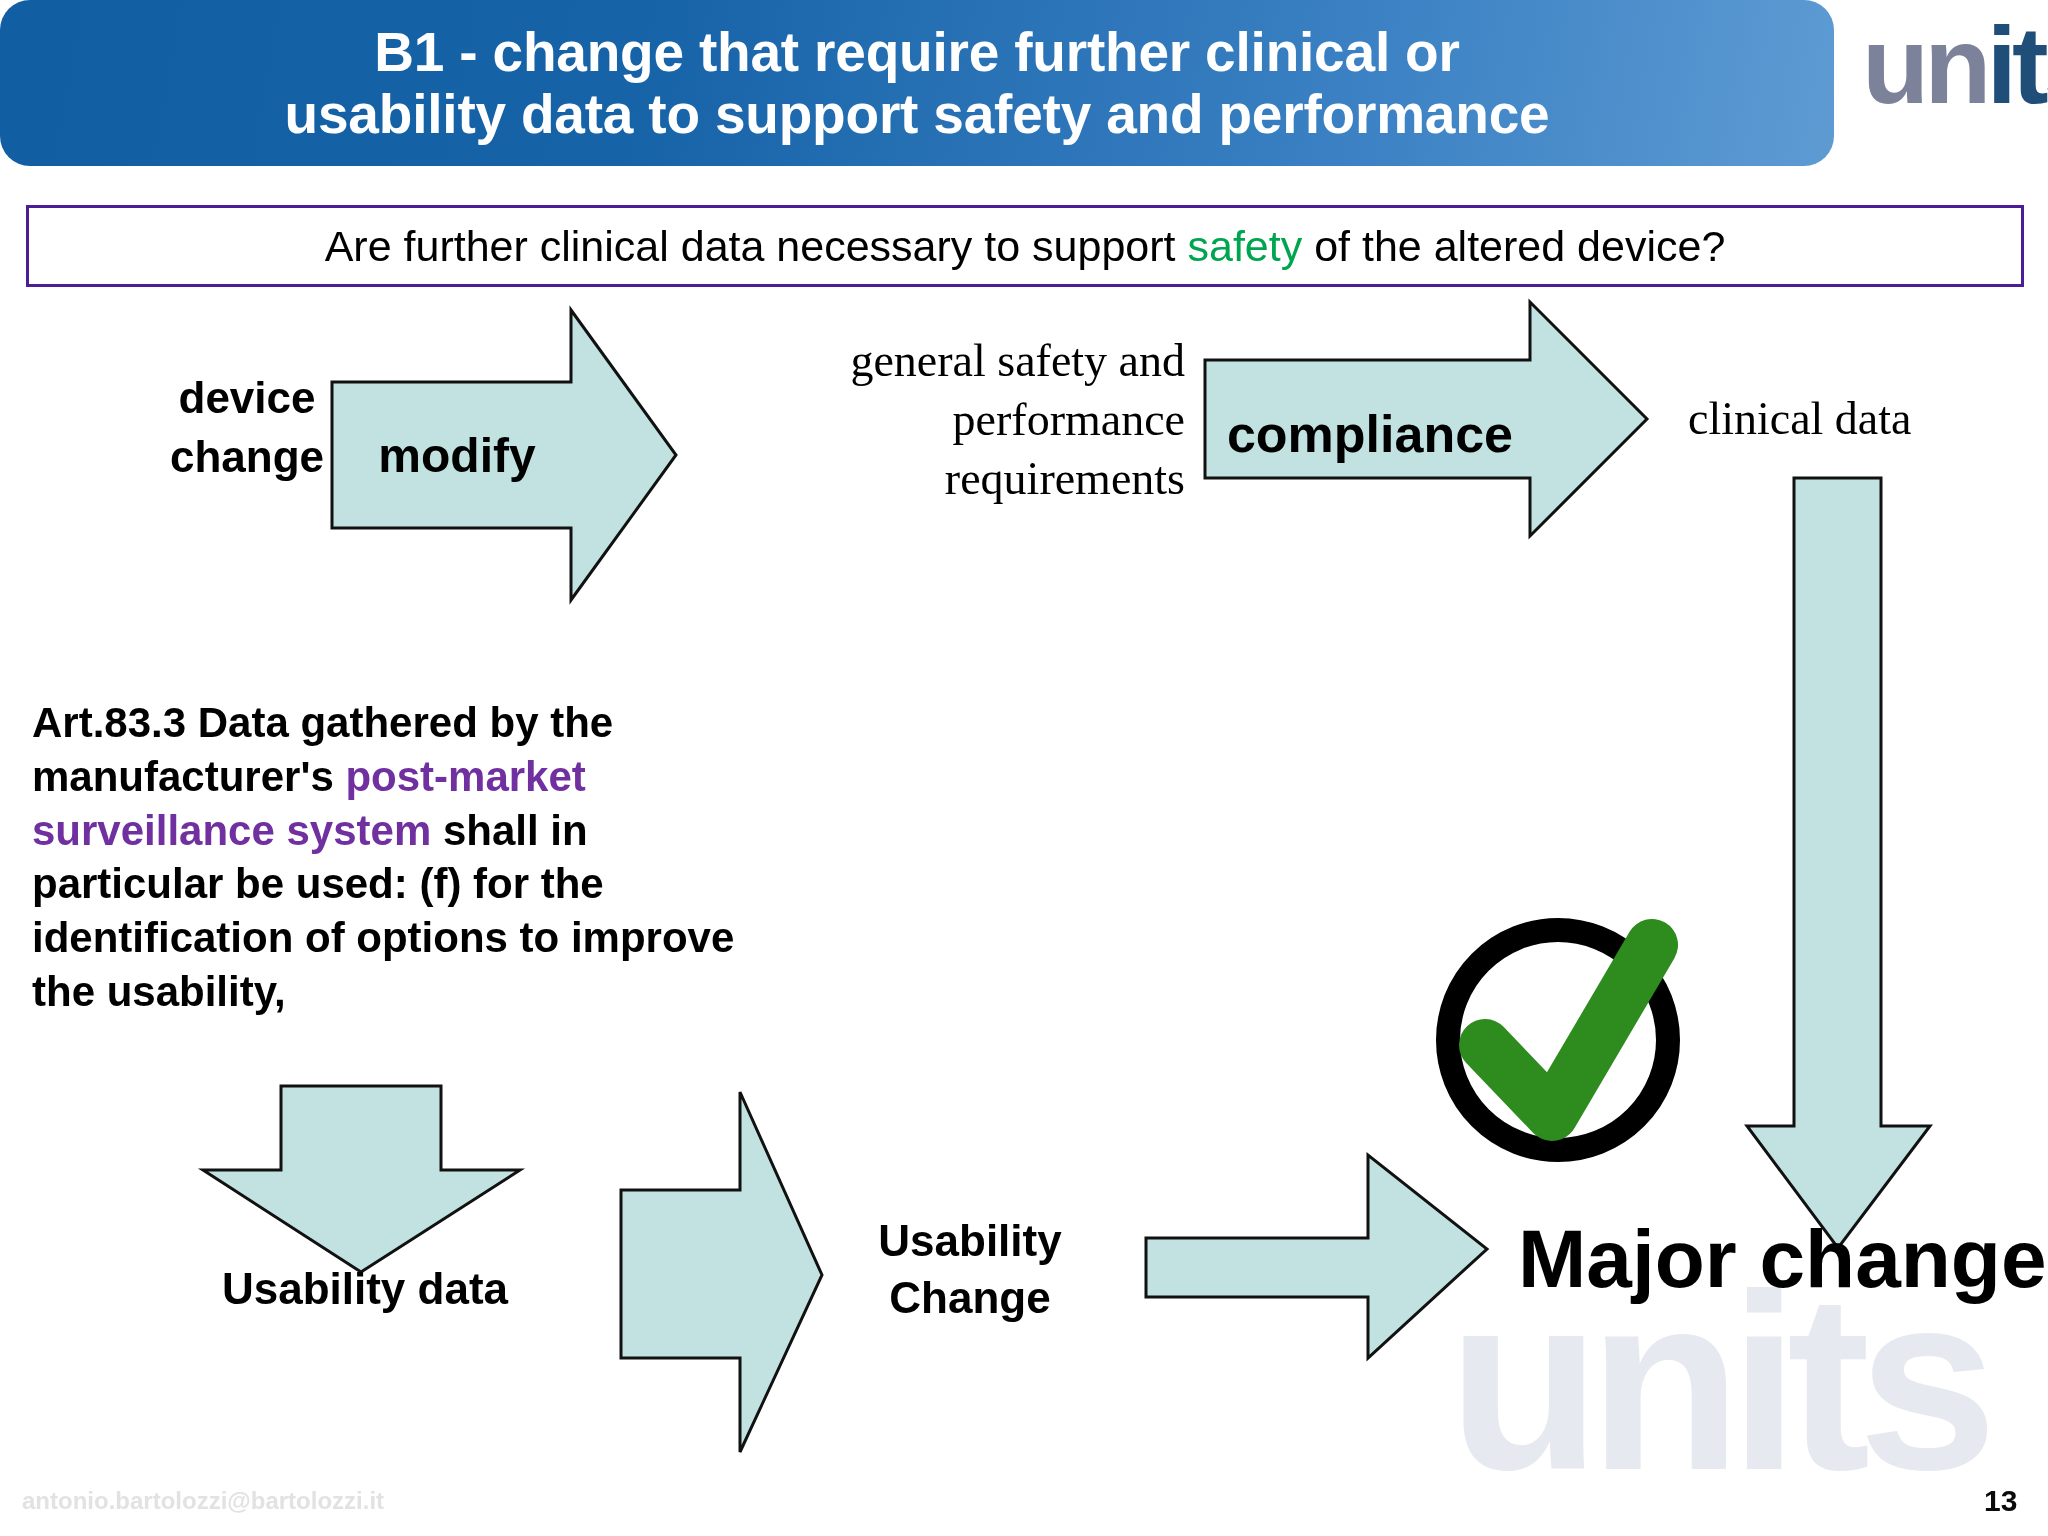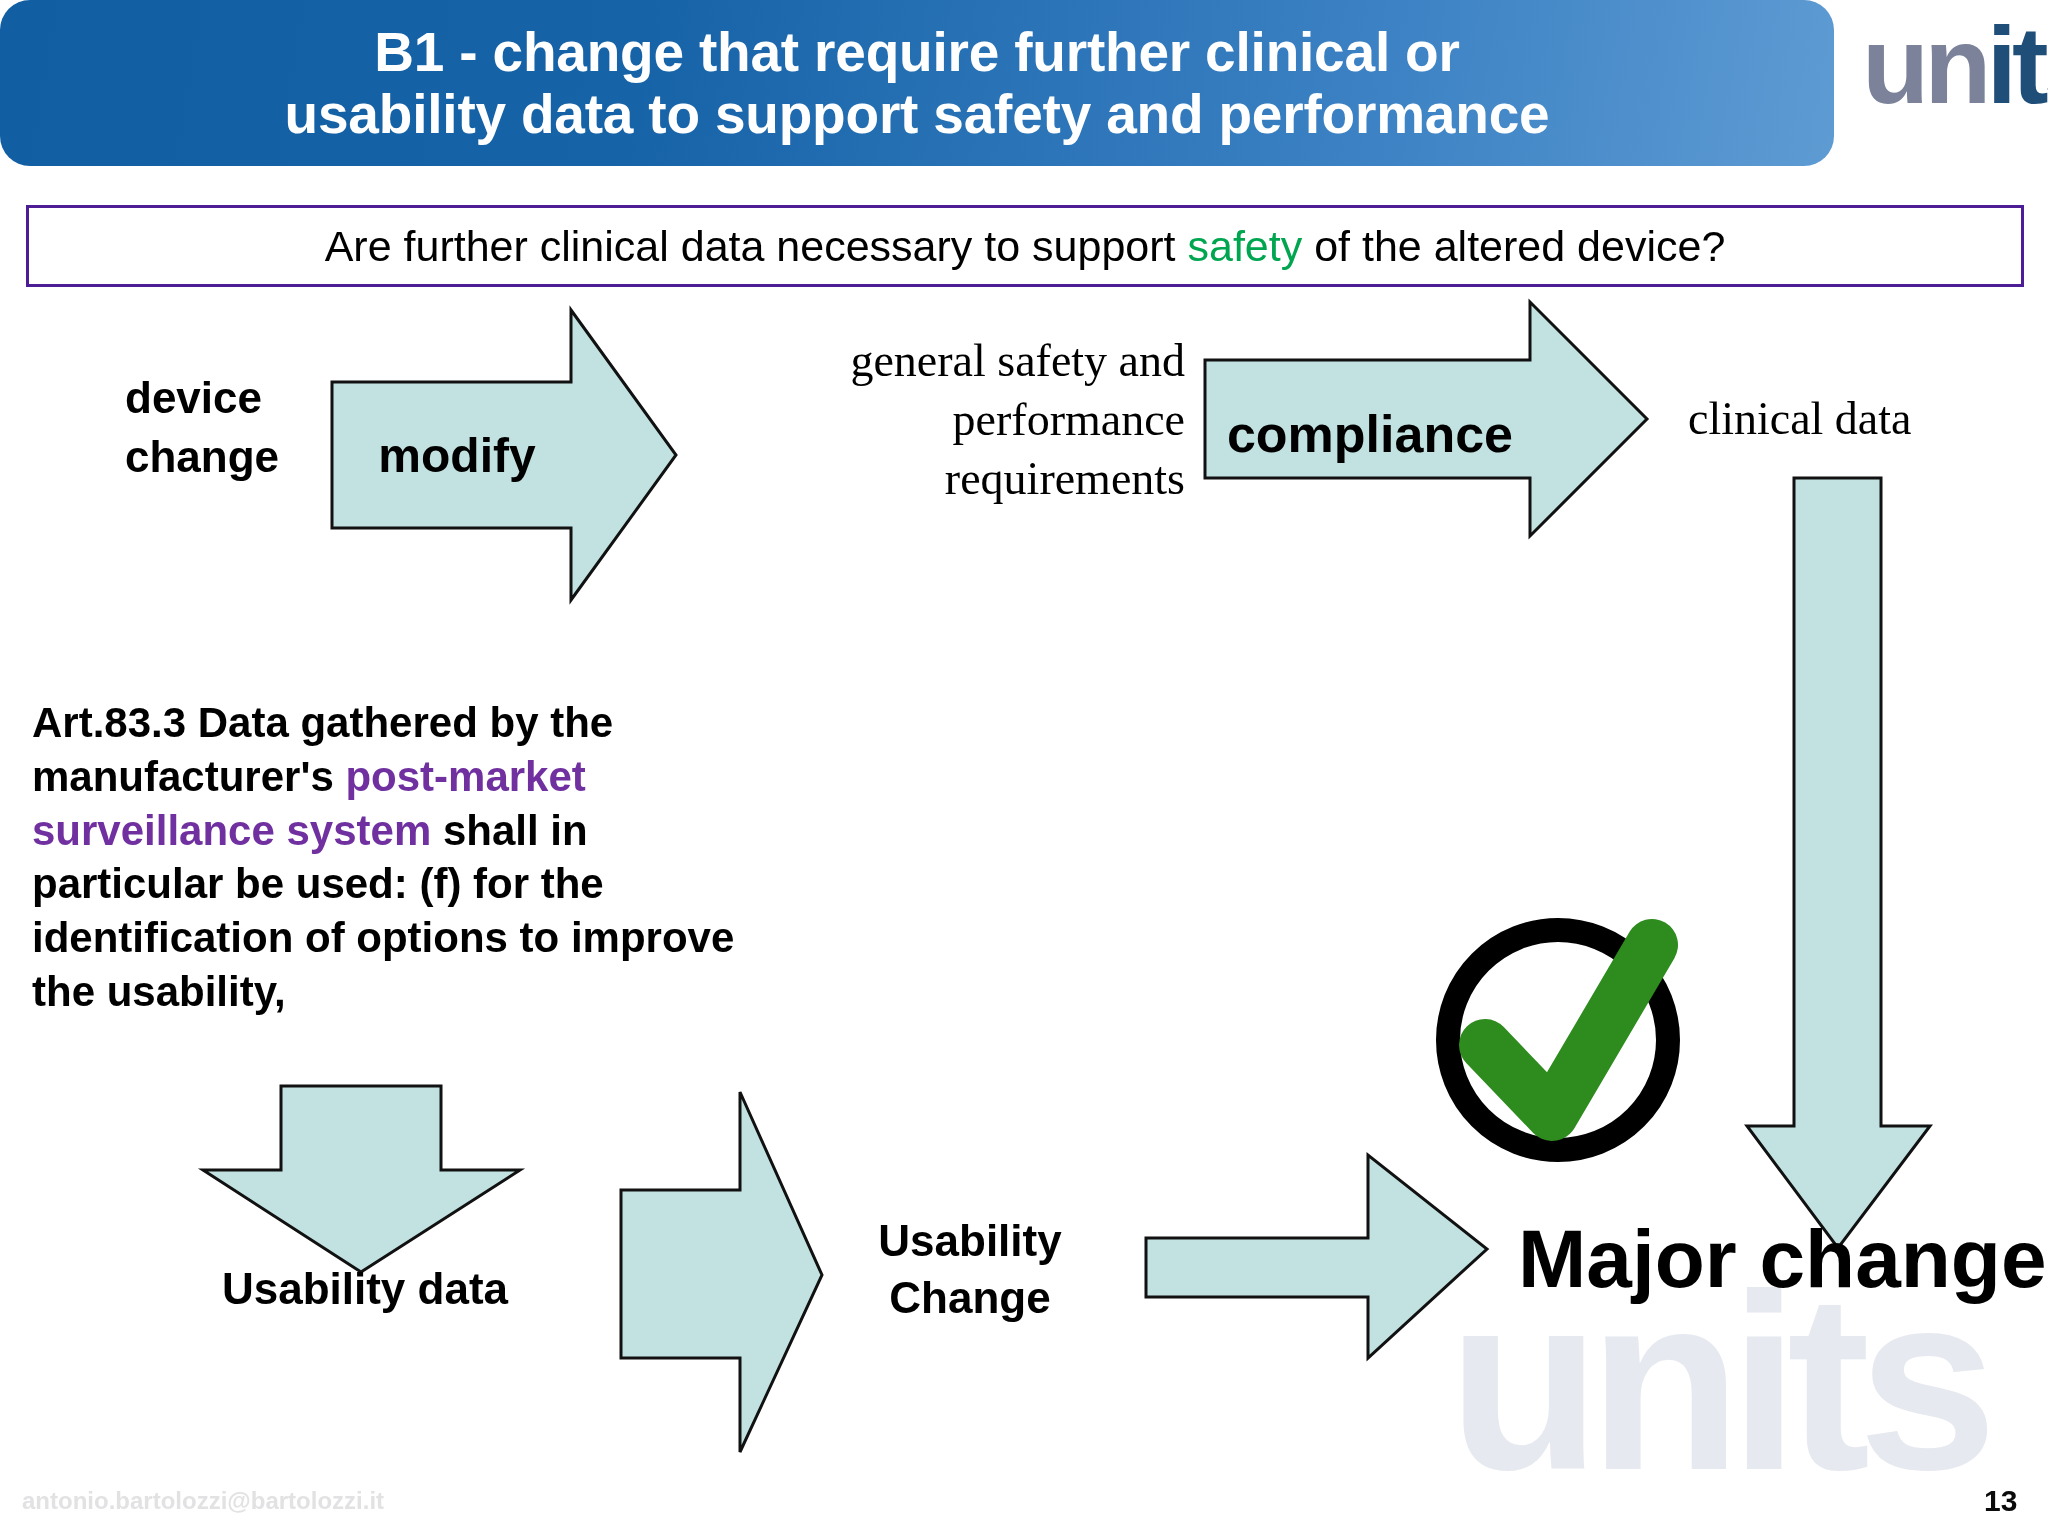--- a/index.html
+++ b/index.html
@@ -193,21 +193,21 @@
 
     <polygon class="arrow-shape" points="1794,478 1881,478 1881,1126 1930,1126 1838,1248 1747,1126 1794,1126"></polygon>
 
     <polygon class="arrow-shape" points="281,1086 441,1086 441,1170 520,1170 361,1272 203,1170 281,1170"></polygon>
 
     <polygon class="arrow-shape" points="621,1190 740,1190 740,1092 822,1275 740,1452 740,1358 621,1358"></polygon>
 
     <polygon class="arrow-shape" points="1146,1238 1368,1238 1368,1155 1487,1249 1368,1358 1368,1297 1146,1297"></polygon>
   </svg>
 
-  <div class="abs-text sans-bold" style="left:125px; top:368px; width:190px; font-size:44px; line-height:1.35; text-align:left;">
+  <div class="abs-text sans-bold" style="left:152px; top:368px; width:190px; font-size:44px; line-height:1.35; text-align:center;">
     <div>device</div>
     <div>change</div>
   </div>
 
   <div class="arrow-label" style="left:352px; top:382px; width:210px; height:146px; display:flex; align-items:center; justify-content:center; font-size:48px;">modify</div>
 
   <div class="abs-text serif" style="left:715px; top:332px; width:470px; font-size:46px; line-height:1.28;">
     <div>general  safety  and</div>
     <div>performance</div>
     <div>requirements</div>

